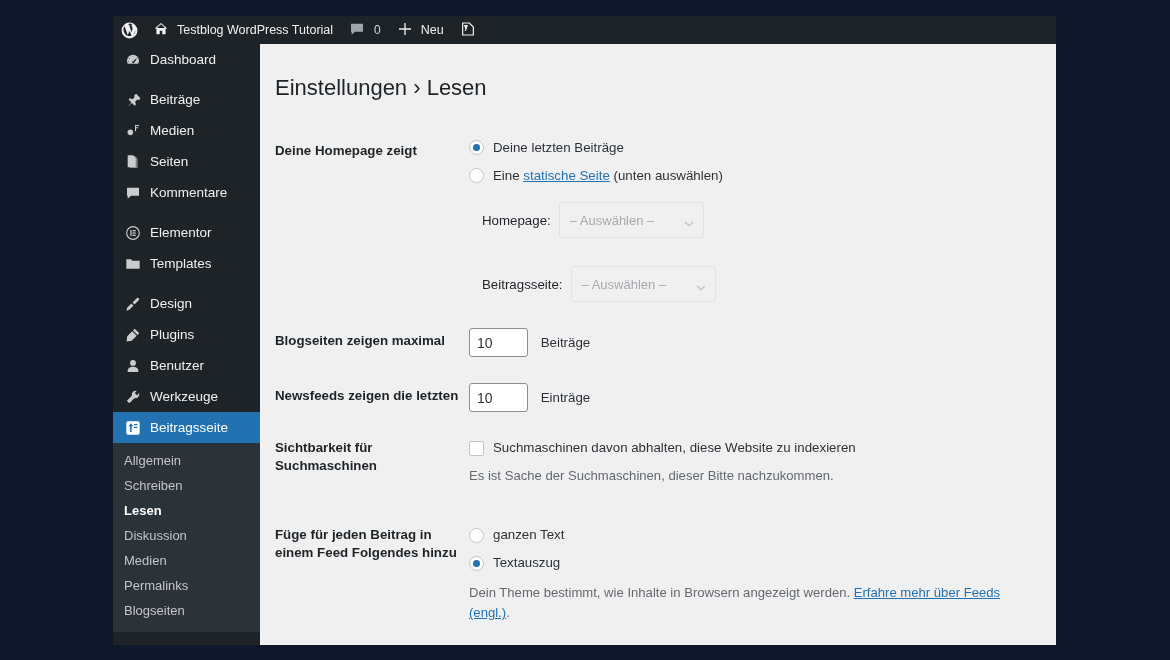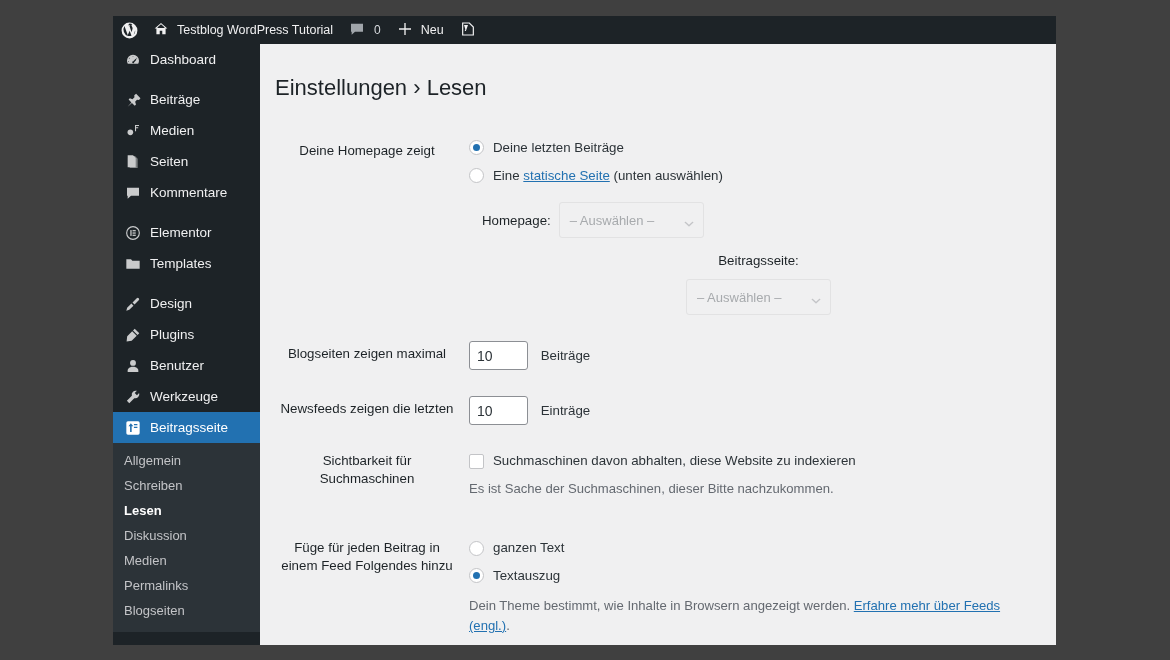--- a/index.html
+++ b/index.html
@@ -12,21 +12,21 @@
     background: #f6f7f7;
     font-family: "Liberation Sans", sans-serif;
     overflow: hidden;
   }
 
   
   #viewport {
     position: relative;
     width: 1170px;
     height: 660px;
-    background: #404040;
+    background: #0f172a;
   }
 
   #browser {
     position: absolute;
     left: 113px;
     top: 16px;
     width: 943px;
     height: 629px;
     background: #f0f0f1;
     overflow: hidden;
@@ -159,23 +159,23 @@
   }
 
   table.form-table {
     margin-top: 22px;
     margin-left: 15px;
     border-collapse: collapse;
     width: 770px;
   }
   table.form-table th {
     width: 184px;
-    text-align: center;
+    text-align: left;
     vertical-align: top;
-    font-weight: normal;
+    font-weight: bold;
     font-size: 13.3px;
     color: #1d2327;
     padding: 17px 10px 17px 0;
     line-height: 1.35;
   }
   table.form-table td {
     vertical-align: top;
     padding: 13px 10px 13px 0;
     font-size: 13.3px;
     color: #2c3338;
@@ -228,21 +228,21 @@
   }
 
   
   .select-row {
     display: flex;
     align-items: center;
     gap: 8px;
     margin-left: 13px;
   }
   .select-row.first { margin-top: 17px; }
-  .select-row.second { margin-top: 13px; flex-direction: column; }
+  .select-row.second { margin-top: 28px; }
   .select-label {
     font-size: 13.3px;
     color: #1d2327;
     font-weight: normal;
   }
   .select-box {
     min-width: 145px;
     height: 36px;
     box-sizing: border-box;
     background: #f0f0f1;

